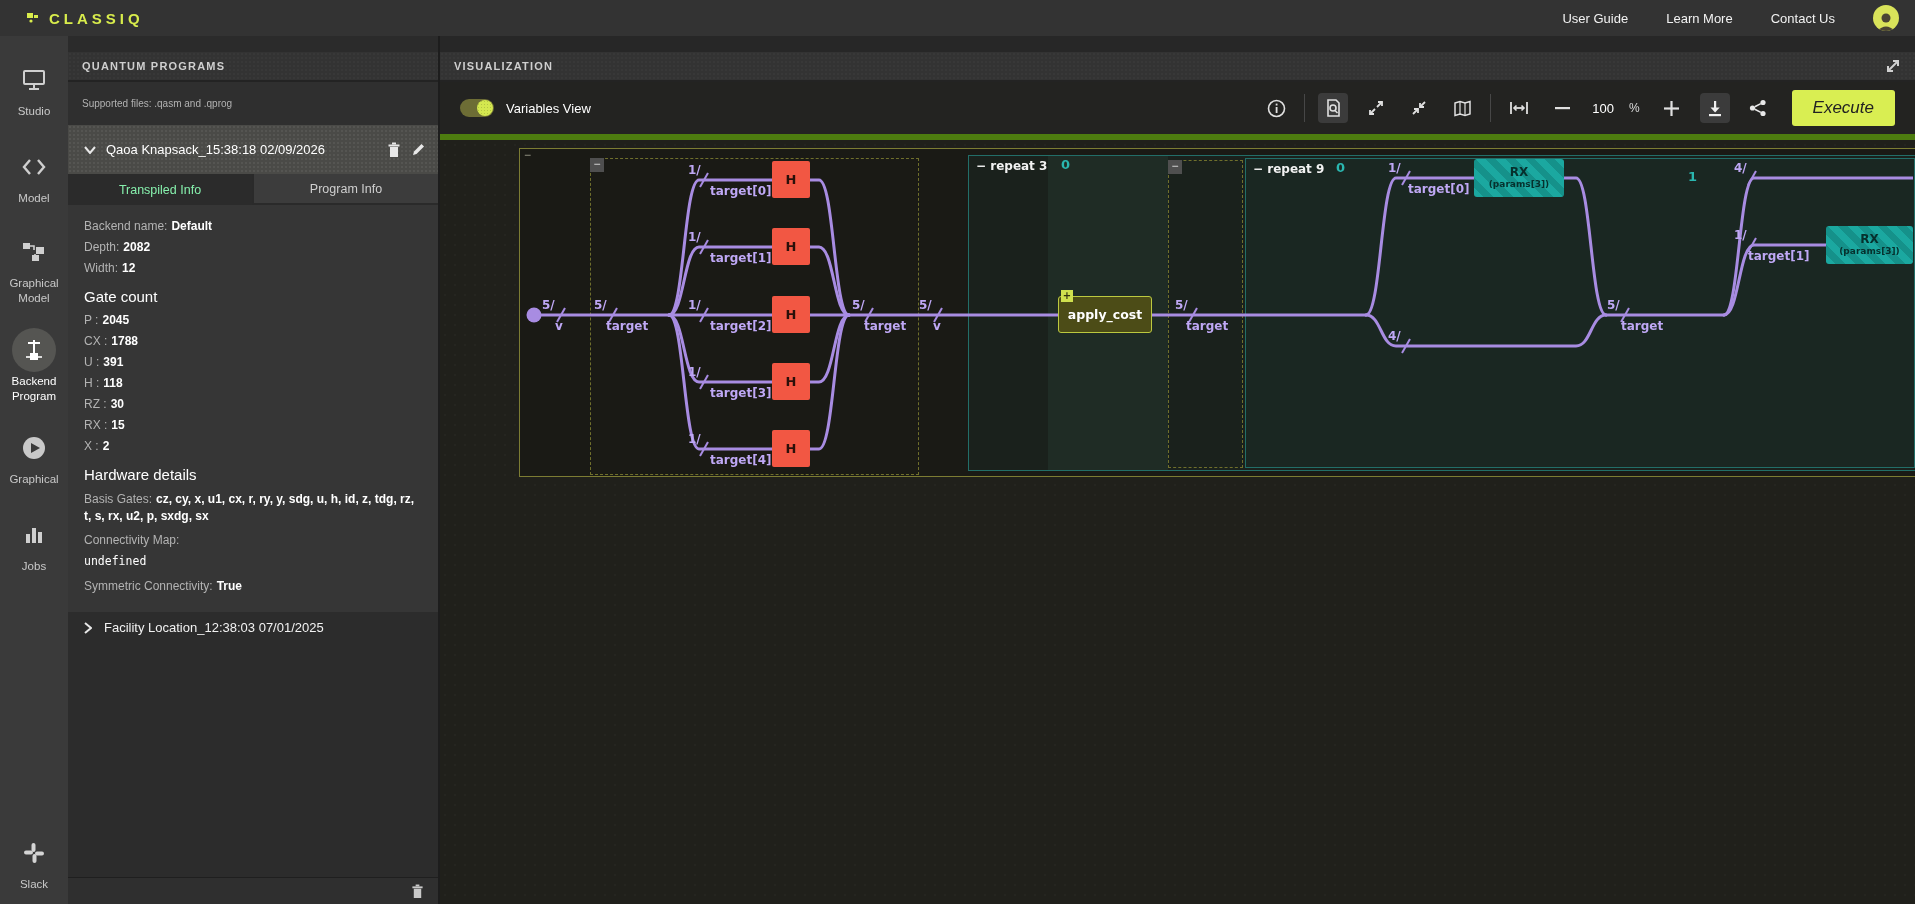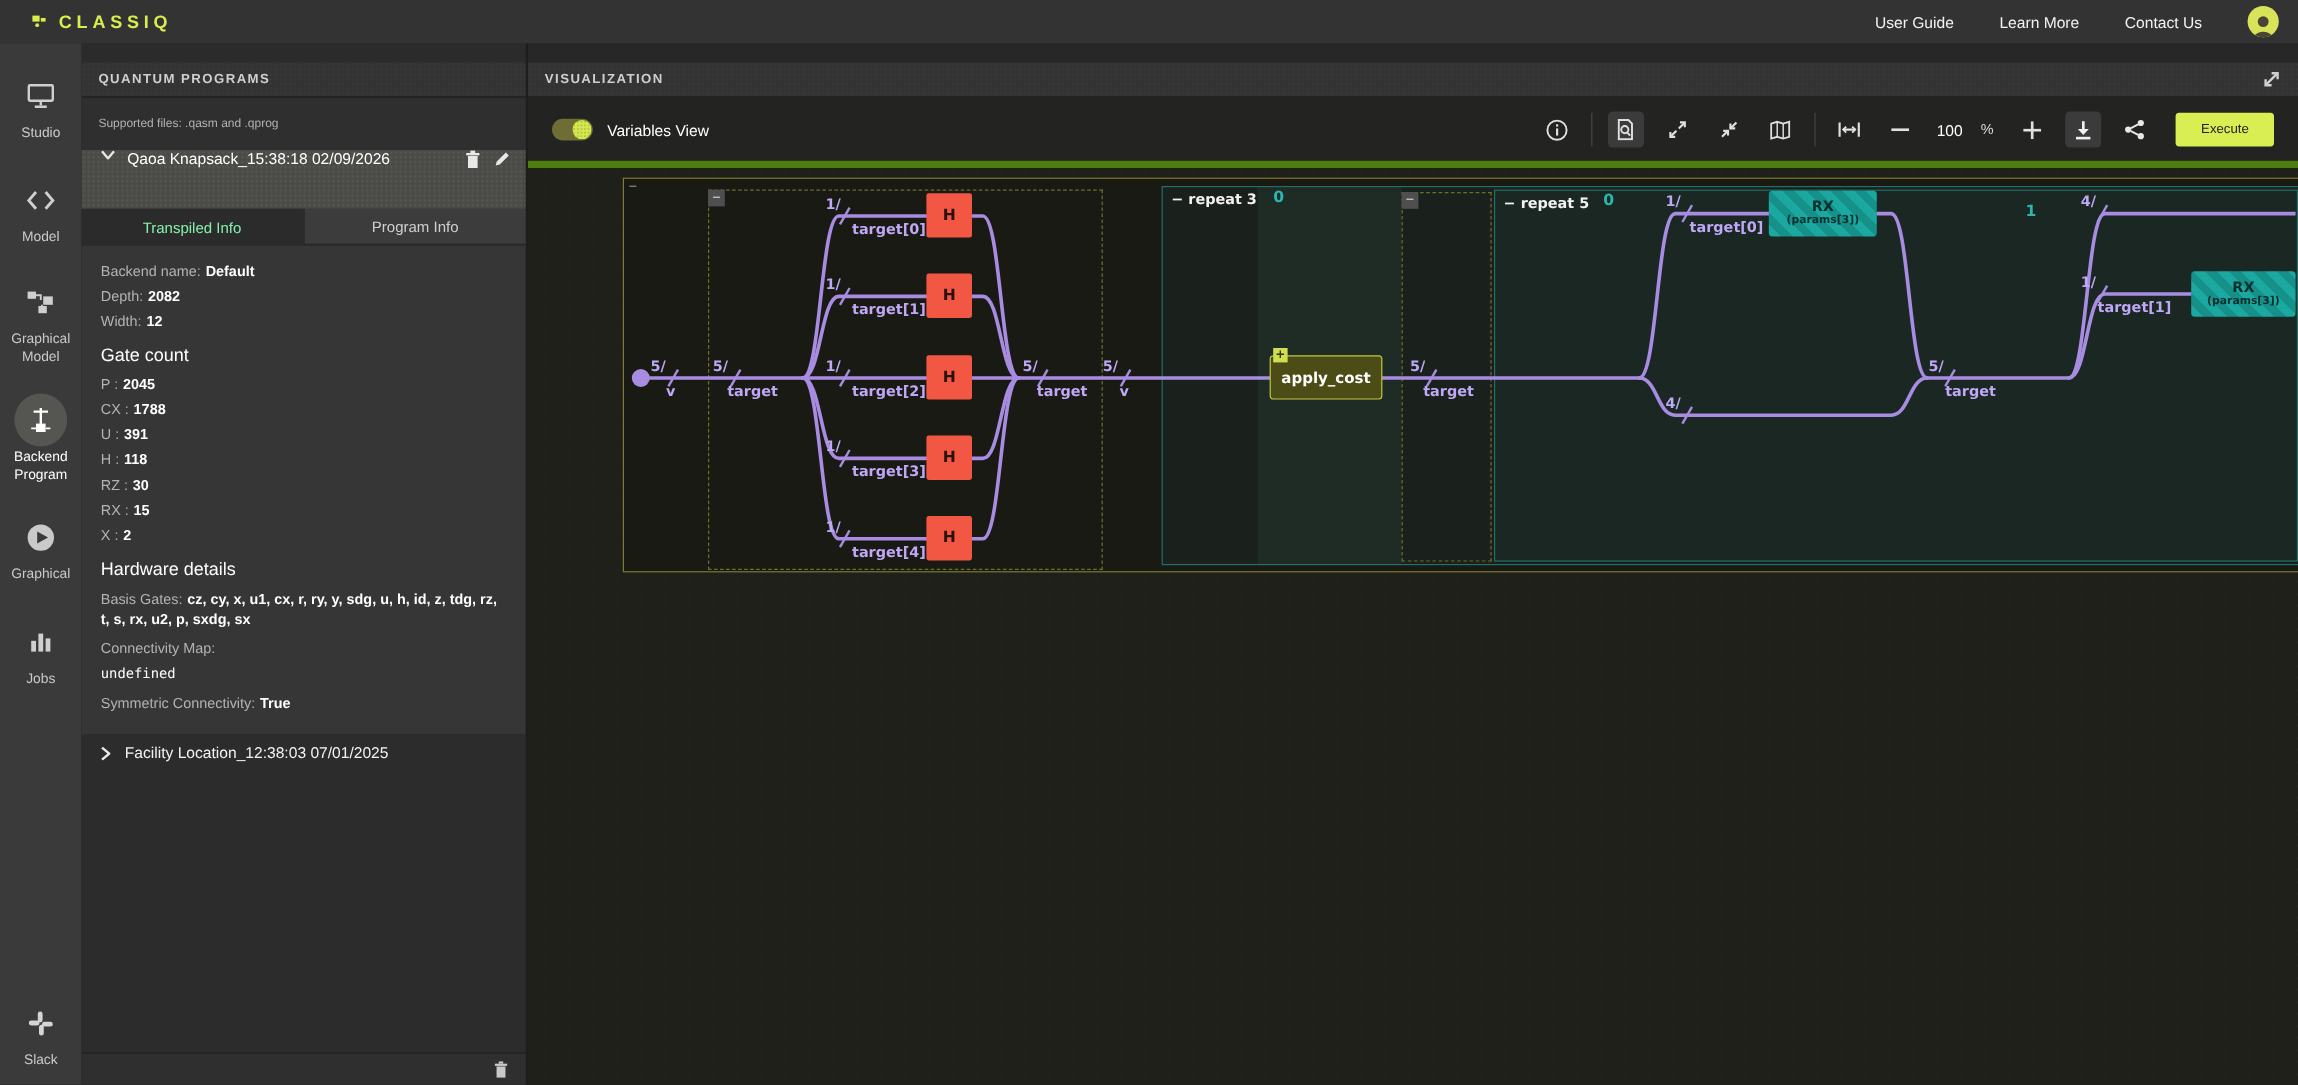--- a/index.html
+++ b/index.html
@@ -33,21 +33,21 @@
     display:flex; flex-direction:column; position:relative; }
   .panel-gap { height:16px; background:#2b2b2b; }
   .strip { height:30px; background:#333333; display:flex; align-items:center; padding:0 14px;
     border-bottom:2px solid #232323;
     background-image:radial-gradient(rgba(255,255,255,0.025) 1px, transparent 1px); background-size:4px 4px; }
   .strip-title { color:#cfcfcf; font-size:11px; font-weight:bold; letter-spacing:1.2px; }
   .upload-wrap { background:#2f2f2f; padding:10px 14px 6px 14px; }
   .upload-btn { width:100%; height:36px; background:#2b2b2b; border:1px solid #e4e4e4; border-radius:2px;
     color:#ffffff; font-size:13px; display:flex; align-items:center; justify-content:center; gap:10px; cursor:pointer; }
   .supported { font-size:10px; color:#b2b2b2; margin:6px 0 10px 0; }
-  .prog-row { height:49px; display:flex; align-items:flex-start; gap:10px; padding:0 12px 0 16px;
+  .prog-row { height:49px; display:flex; align-items:center; gap:10px; padding:0 12px 0 16px;
     background:#4a4a47; cursor:pointer;
     background-image:radial-gradient(rgba(255,255,255,0.06) 1px, transparent 1.2px); background-size:4px 4px; }
   .prog-name { color:#ffffff; font-size:13px; flex:1; white-space:nowrap; overflow:hidden; }
   .tabs { display:flex; height:31px; }
   .tab { flex:1; display:flex; align-items:center; justify-content:center; font-size:12.5px; cursor:pointer; }
   .tab.active { background:#2b2b2b; color:#86efac; }
   .tab.inactive { background:#3c3c3c; color:#cfcfcf; border-left:2px solid #2a2a2a; border-bottom:2px solid #2a2a2a; }
   .info-body { background:#363636; padding:14px 16px 12px 16px; }
   .info-line { font-size:12px; line-height:15px; margin-bottom:6px; }
   .lbl { color:#b3b3b3; margin-right:4px; }
@@ -69,22 +69,22 @@
   .toggle { width:34px; height:18px; border-radius:9px; background:#6d6d35; position:relative; cursor:pointer; }
   .toggle .knob { position:absolute; right:1px; top:1px; width:16px; height:16px; border-radius:50%; background:#d4e84f;
     background-image:radial-gradient(rgba(0,0,0,0.15) 1px, transparent 1px); background-size:3px 3px; }
   .toggle-label { color:#ffffff; font-size:13px; margin-left:12px; }
   .tool-right { margin-left:auto; display:flex; align-items:center; gap:13px; }
   .tbtn { width:30px; height:30px; display:flex; align-items:center; justify-content:center; cursor:pointer; border-radius:4px; }
   .tbtn.boxed { background:#3b3b3b; }
   .tdiv { width:1px; height:28px; background:#474747; }
   .zoom-val { color:#ffffff; font-size:13px; margin:0 2px; }
   .zoom-unit { color:#dcdcdc; font-size:12px; margin-right:4px; }
-  .execute-btn { background:#d9ee52; color:#222222; font-size:11px; border:none; border-radius:3px;
-    padding:8px 21px; cursor:pointer; margin-left:6px; }
+  .execute-btn { background:#d9ee52; color:#222222; font-size:17px; border:none; border-radius:3px;
+    padding:8px 21px; cursor:pointer; margin-left:6px;font-style:italic; }
 
   
   .canvas { position:relative; flex:1; overflow:hidden;
     background-image:radial-gradient(rgba(255,255,255,0.022) 1px, transparent 1px); background-size:10px 10px; }
   .ctr { position:absolute; }
   .main-box { background:#1a1a15; border:1px solid #7c7c33; }
   .dashedbox { border:1px dashed #6f6f2c; }
   .repeatbox { border:1px solid #226e68; background:rgba(34,84,78,0.13); }
   .iter-col { position:absolute; background:rgba(90,150,138,0.09); }
   .badge-min { position:absolute; width:14px; height:14px; background:#4f4f4f; color:#dddddd;
@@ -430,21 +430,21 @@
           <line x1="1308" y1="45" x2="1316" y2="31"></line>
           <line x1="1308" y1="112" x2="1316" y2="98"></line>
         </g>
       </svg>
 
       <div class="badge-min" style="left:150px; top:18px">−</div>
       <div class="badge-min" style="left:728px; top:20px">−</div>
 
       <div class="repeat-label" style="left:536px; top:19px">− repeat 3</div>
       <div class="iter-num" style="left:621px; top:17px">0</div>
-      <div class="repeat-label" style="left:813px; top:22px">− repeat 5</div>
+      <div class="repeat-label" style="left:813px; top:22px">− repeat 9</div>
       <div class="iter-num" style="left:896px; top:20px">0</div>
       <div class="iter-num" style="left:1248px; top:29px">1</div>
 
       <div class="wlabel" style="left:102px; top:158px">5/</div>
       <div class="wlabel" style="left:115px; top:179px">v</div>
       <div class="wlabel" style="left:154px; top:158px">5/</div>
       <div class="wlabel" style="left:166px; top:179px">target</div>
 
       <div class="wlabel" style="left:248px; top:23px">1/</div>
       <div class="wlabel" style="left:270px; top:44px">target[0]</div>

